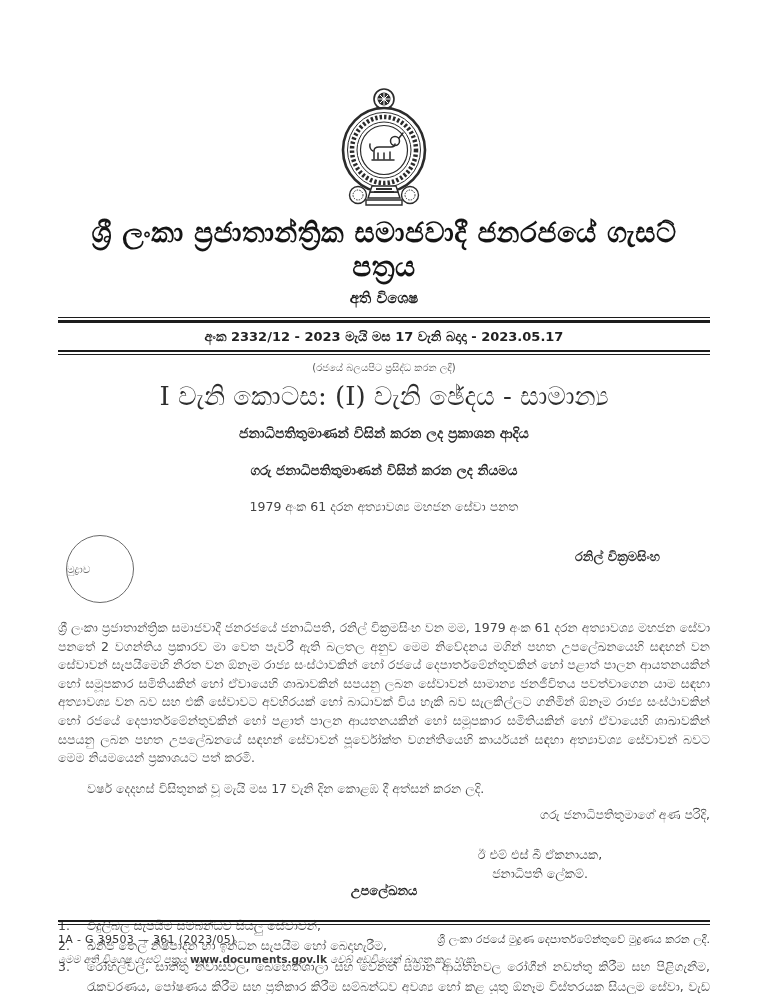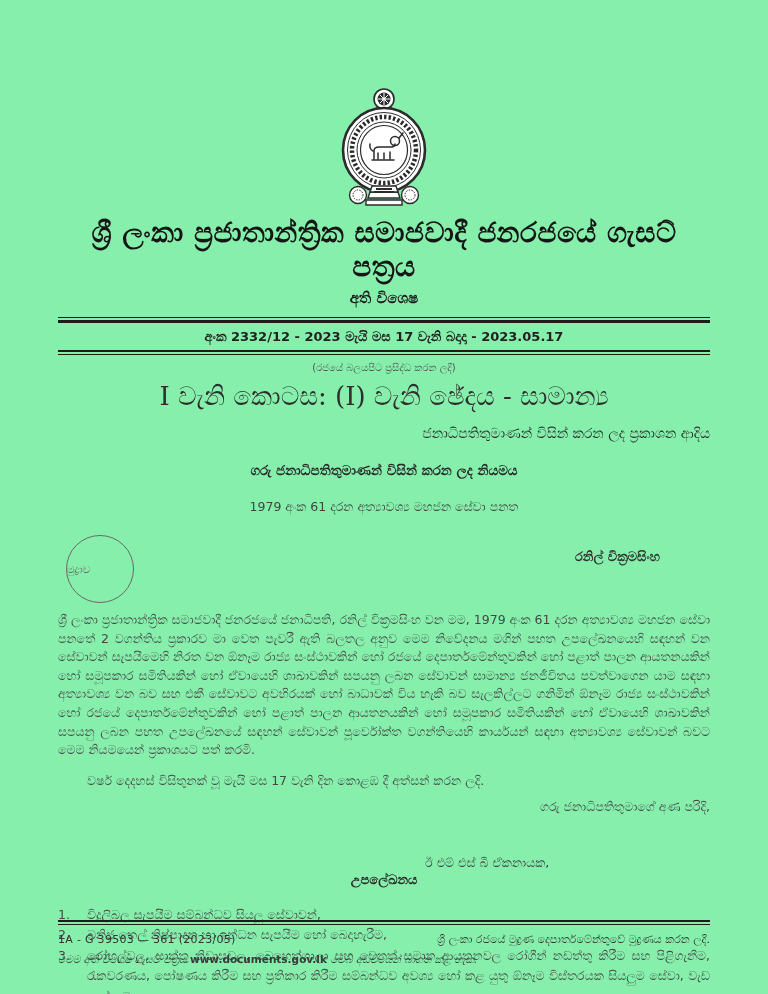--- a/index.html
+++ b/index.html
@@ -1,53 +1,53 @@
 <!DOCTYPE html>
 <html><head>
 <meta charset="utf-8">
 <style>
   * { margin:0; padding:0; box-sizing:border-box; }
   html,body { background:#e9e9e9; }
   .page {
-    width:768px; height:994px; margin:0 auto; background:#86efac;
+    width:768px; height:994px; margin:0 auto; background:#ffffff;
     font-family:"DejaVu Sans", sans-serif; color:#3c3c3c;
     padding:0 58px; overflow:hidden; position:relative;
   }
   .center { text-align:center; }
   
   .emblem-wrap { padding-top:88px; display:flex; justify-content:center; }
   .emblem-wrap svg { display:block; }
   
   .gazette-title { margin-top:6px; font-size:28px; font-weight:bold; color:#161616; letter-spacing:0.5px; }
   .gazette-sub { margin-top:5px; font-size:15px; font-weight:bold; color:#1d1d1d; }
   
   .rule { border:0; background:#1c1c1c; width:100%; }
   .issue-block { margin-top:10px; }
   .r-thin { height:1px; } .r-thick { height:2.5px; margin-top:2px; }
   .r-thick2 { height:2.5px; } .r-thin2 { height:1px; margin-top:2px; }
   .issue-line { font-size:13px; font-weight:bold; color:#222; padding:6px 0 5px 0; }
   .authority-note { margin-top:7px; font-size:10px; color:#555; }
   
   .part-heading { margin-top:7px; font-size:26px; color:#2e2e2e; font-family:"DejaVu Serif", serif; font-weight:normal; }
-  .section-heading { margin-top:13px; font-size:14px; font-weight:normal; color:#2a2a2a;text-align:right; }
+  .section-heading { margin-top:13px; font-size:14px; font-weight:bold; color:#2a2a2a; }
   .order-heading { margin-top:20px; font-size:13.5px; font-weight:bold; color:#2a2a2a; }
   .act-line { margin-top:20px; font-size:12.5px; color:#444; }
   
   .seal-row { margin-top:20px; display:flex; justify-content:space-between; align-items:flex-start; height:72px; }
   .seal-circle {
     width:68px; height:68px; border:1.5px solid #6a6a6a; border-radius:50%;
     display:flex; align-items:center; justify-content:flex-start; margin-left:8px;
   }
   .seal-circle span { font-size:10.5px; color:#666; }
   .signatory { font-size:13px; font-weight:bold; color:#333; padding:14px 50px 0 0; }
   
-  .body-par { margin-top:4px; font-size:12.5px; line-height:18.6px; text-align:justify; color:#474747; }
+  .body-par { margin-top:12px; font-size:12.5px; line-height:18.6px; text-align:justify; color:#474747; }
   .date-line { margin-top:13px; font-size:12.5px; color:#474747; padding-left:29px; }
   .by-order { margin-top:10px; font-size:12.5px; color:#474747; text-align:right; padding-left:30px; }
-  .sign-block { margin-top:38px; width:230px; margin-left:auto; margin-right:55px; font-size:12.5px; color:#3d3d3d; line-height:19px; }
+  .sign-block { margin-top:22px; width:230px; margin-left:auto; margin-right:55px; text-align:center; font-size:12.5px; color:#3d3d3d; line-height:19px; }
   
   .schedule-heading { font-size:13px; font-weight:bold; color:#2a2a2a; }
   .schedule-list { margin-top:17px; }
   .schedule-item { display:flex; font-size:12.5px; line-height:20.5px; color:#474747; }
   .schedule-item .num { width:29px; flex:0 0 29px; }
   .schedule-item .txt { flex:1; text-align:justify; }
   
   .footer { position:absolute; left:58px; right:58px; bottom:28px; }
   .footer-rules { margin-bottom:8px; }
   .footer-line1 { position:relative; font-size:11px; color:#333; height:16px; }
@@ -130,20 +130,21 @@
     <div class="signatory">රනිල් වික්‍රමසිංහ</div>
   </div>
 
   <div class="body-par">ශ්‍රී ලංකා ප්‍රජාතාන්ත්‍රික සමාජවාදී ජනරජයේ ජනාධිපති, රනිල් වික්‍රමසිංහ වන මම, 1979 අංක 61 දරන අත්‍යාවශ්‍ය මහජන සේවා පනතේ 2 වගන්තිය ප්‍රකාරව මා වෙත පැවරී ඇති බලතල අනුව මෙම නිවේදනය මගින් පහත උපලේඛනයෙහි සඳහන් වන සේවාවන් සැපයීමෙහි නිරත වන ඕනෑම රාජ්‍ය සංස්ථාවකින් හෝ රජයේ දෙපාර්තමේන්තුවකින් හෝ පළාත් පාලන ආයතනයකින් හෝ සමූපකාර සමිතියකින් හෝ ඒවායෙහි ශාඛාවකින් සපයනු ලබන සේවාවන් සාමාන්‍ය ජනජීවිතය පවත්වාගෙන යාම සඳහා අත්‍යාවශ්‍ය වන බව සහ එකී සේවාවට අවහිරයක් හෝ බාධාවක් විය හැකි බව සැලකිල්ලට ගනිමින් ඕනෑම රාජ්‍ය සංස්ථාවකින් හෝ රජයේ දෙපාර්තමේන්තුවකින් හෝ පළාත් පාලන ආයතනයකින් හෝ සමූපකාර සමිතියකින් හෝ ඒවායෙහි ශාඛාවකින් සපයනු ලබන පහත උපලේඛනයේ සඳහන් සේවාවන් පූර්වෝක්ත වගන්තියෙහි කාර්යයන් සඳහා අත්‍යාවශ්‍ය සේවාවන් බවට මෙම නියමයෙන් ප්‍රකාශයට පත් කරමි.</div>
 
   <div class="date-line">වර්ෂ දෙදහස් විසිතුනක් වූ මැයි මස 17 වැනි දින කොළඹ දී අත්සන් කරන ලදි.</div>
   <div class="by-order">ගරු ජනාධිපතිතුමාගේ අණ පරිදි,</div>
 
   <div class="sign-block">
     <div>ඊ එම් එස් බී ඒකනායක,</div>
+    <div>ජනාධිපති ලේකම්.</div>
   </div>
 
   <div class="schedule-heading center">උපලේඛනය</div>
   <div class="schedule-list">
     <div class="schedule-item">
       <span class="num">1.</span>
       <span class="txt">විදුලිබල සැපයීම සම්බන්ධව සියලු සේවාවන්,</span>
     </div>
     <div class="schedule-item">
       <span class="num">2.</span>

